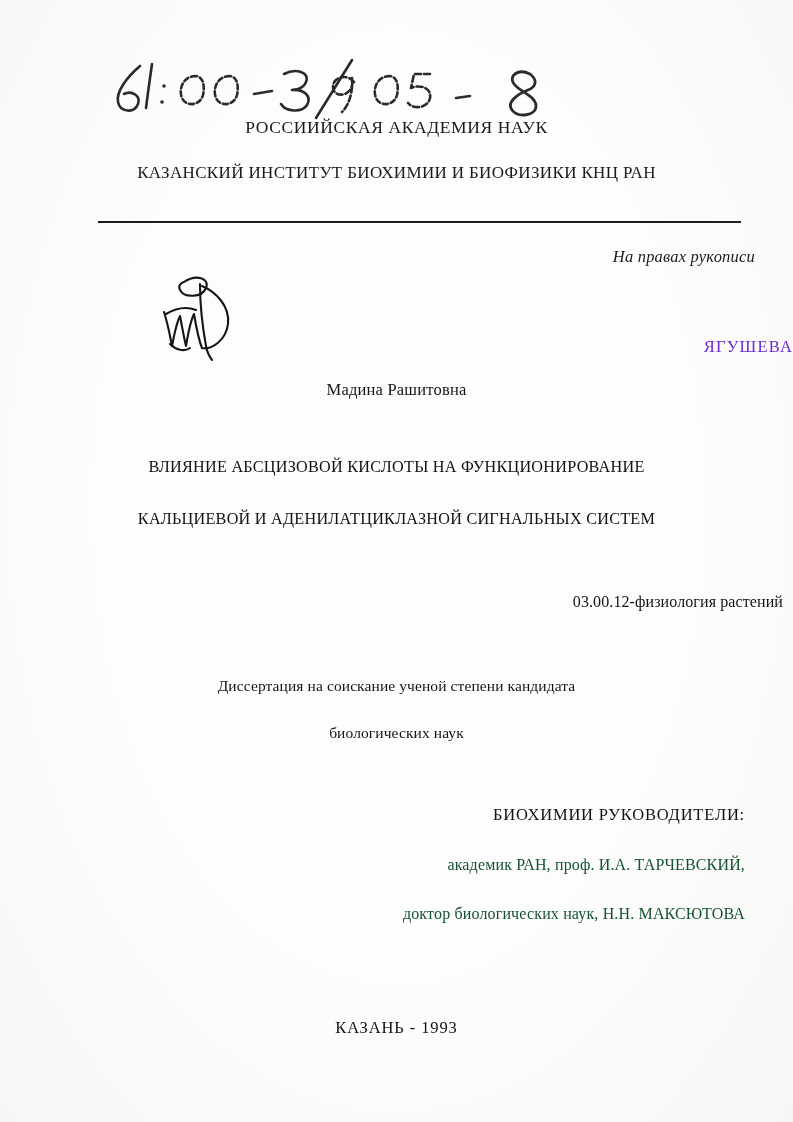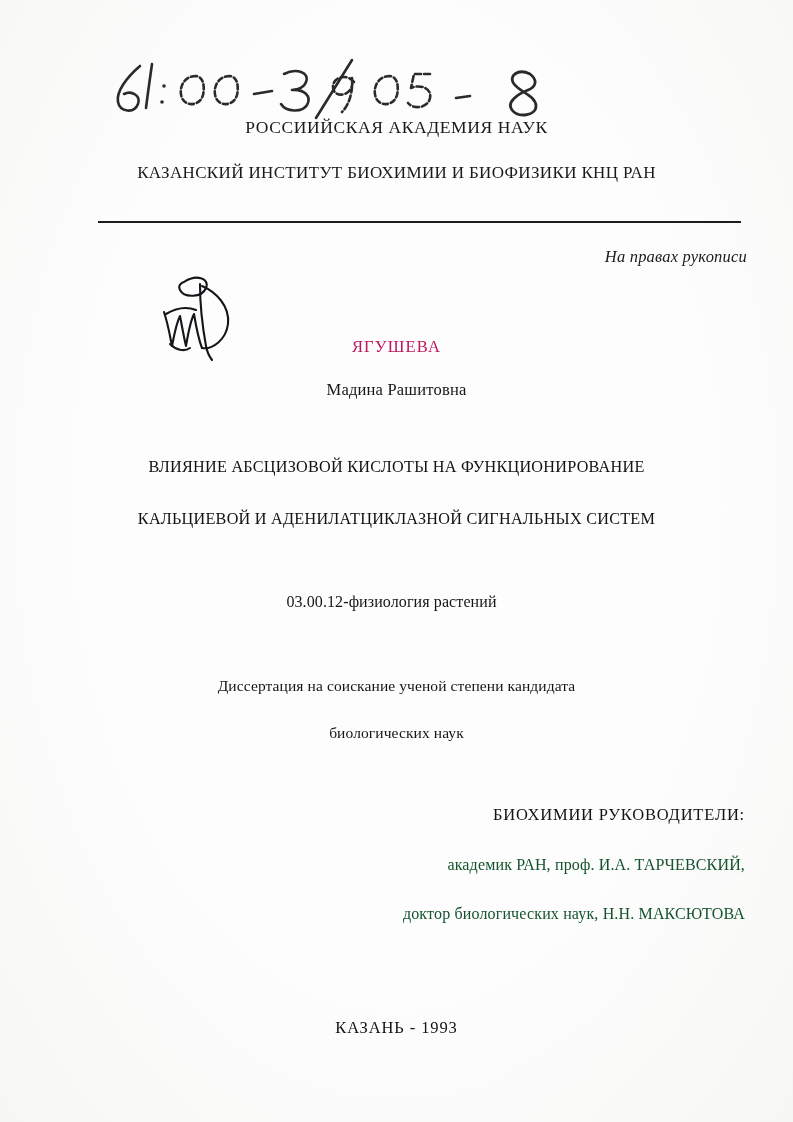--- a/index.html
+++ b/index.html
@@ -80,21 +80,21 @@
     left: 98px;
     top: 221px;
     width: 643px;
     height: 2px;
     background: #1d1d1d;
   }
 
   
   .manuscript-note {
     position: absolute;
-    right: 46px;
+    right: 38px;
     top: 247px;
     font-size: 16.5px;
     font-style: italic;
     color: #1a1a1a;
     letter-spacing: 0.2px;
   }
 
   
   .signature {
     position: absolute;
@@ -105,24 +105,24 @@
     z-index: 3;
   }
   .signature svg { display: block; width: 100%; height: 100%; }
 
   
   .author-surname {
     position: absolute;
     left: 0;
     width: 793px;
     top: 337px;
-    text-align: center;
+    text-align: right;
     font-size: 16.5px;
     letter-spacing: 1.2px;
-    color: #be185d;
+    color: #6d28d9;
   }
   .author-given {
     position: absolute;
     left: 0;
     width: 793px;
     top: 380px;
     text-align: center;
     font-size: 16.5px;
     letter-spacing: 0.2px;
     color: #151515;
@@ -143,21 +143,21 @@
     color: #121212;
   }
   .title-line + .title-line { margin-top: 36px; }
 
   
   .speciality {
     position: absolute;
     left: 0;
     width: 783px;
     top: 593px;
-    text-align: center;
+    text-align: right;
     font-size: 16px;
     letter-spacing: 0.1px;
     color: #151515;
   }
 
   
   .degree-block {
     position: absolute;
     left: 0;
     width: 793px;

